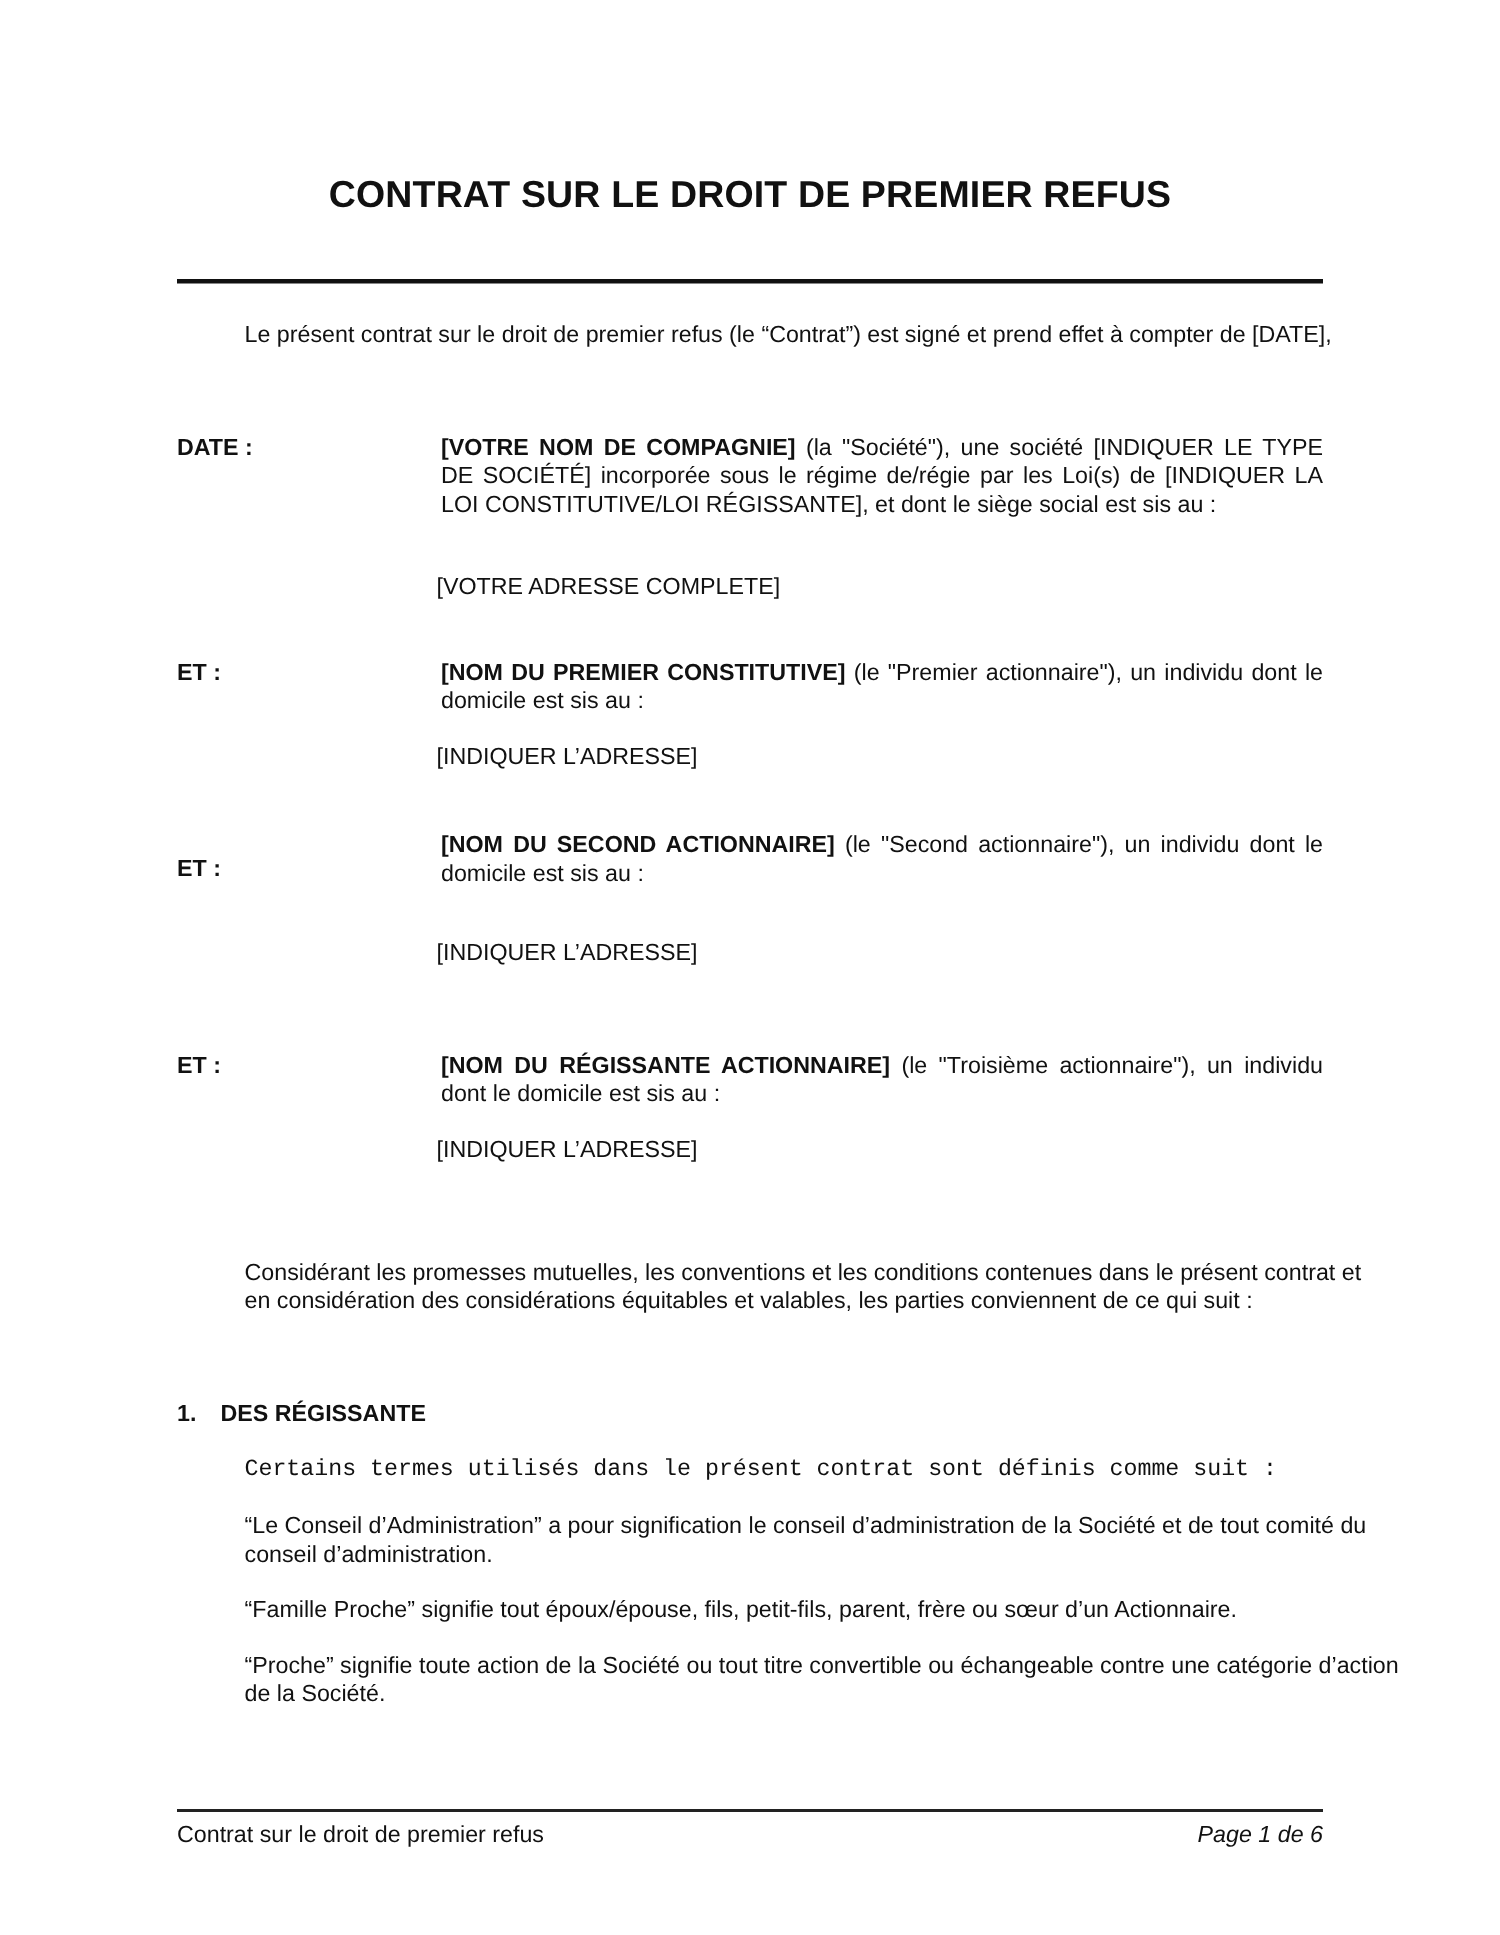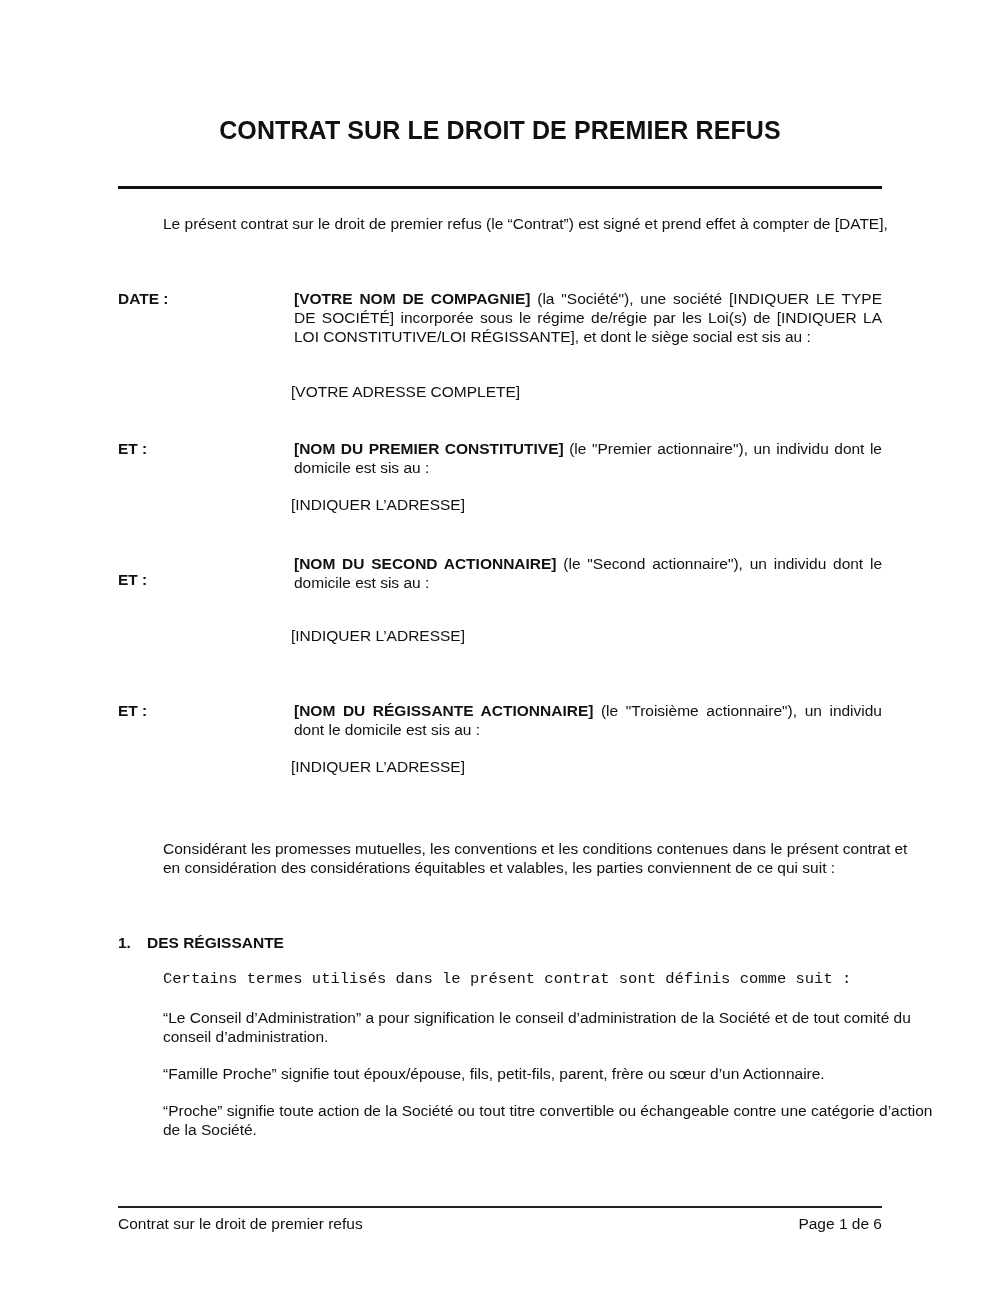--- a/index.html
+++ b/index.html
@@ -43,21 +43,21 @@
     .section-head {
       left: 118px; font-weight: bold;
     }
     .section-head .num { display: inline-block; width: 29px; }
     .def b { font-weight: normal; }
     .rule-thin {
       left: 118px; width: 764px; top: 1206px;
       height: 2px; background: #222222;
     }
     .footer-left { left: 118px; top: 1214px; }
-    .footer-right { right: 118px; top: 1214px; text-align: right; }
+    .footer-right { right: 118px; top: 1214px; text-align: right; font-style: italic; }
   </style>
 </head>
 <body>
 
 <div class="abs title">CONTRAT SUR LE DROIT DE PREMIER REFUS</div>
 <div class="abs rule-thick"></div>
 
 <div class="abs para" style="top:214px;">Le présent contrat sur le droit de premier refus (le “Contrat”) est signé et prend effet à compter de [DATE],</div>
 
 <div class="abs label" style="top:289px;">DATE :</div>

